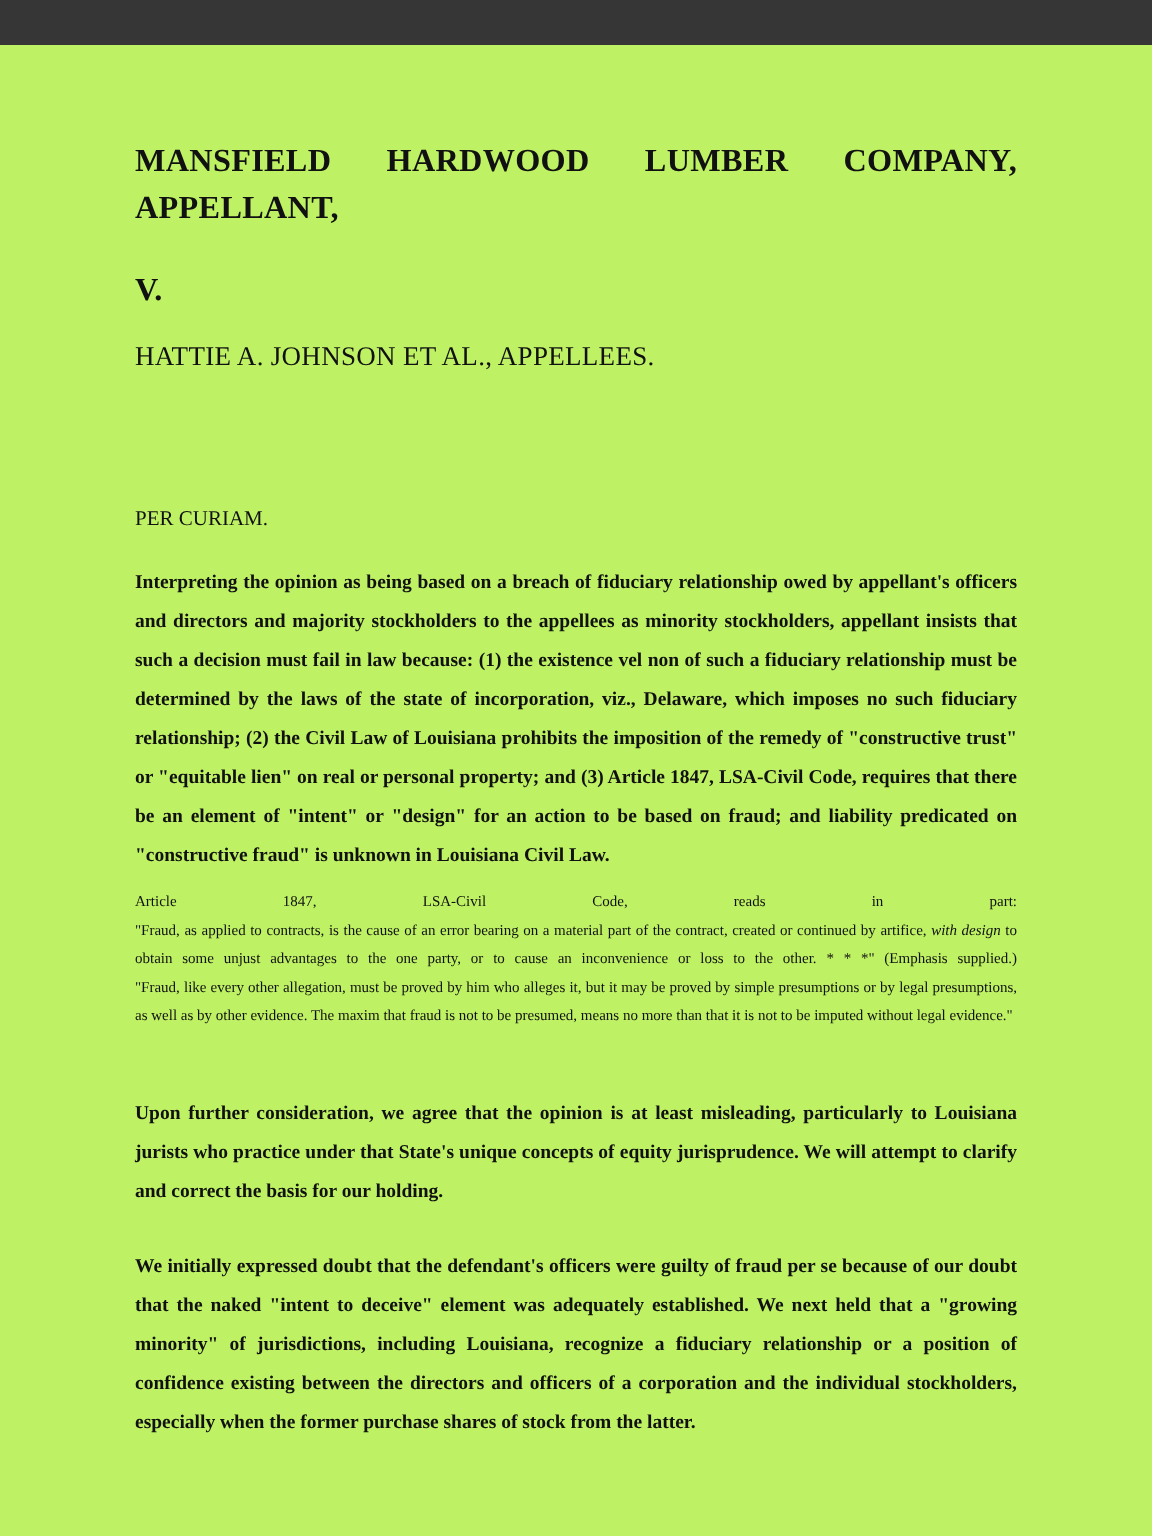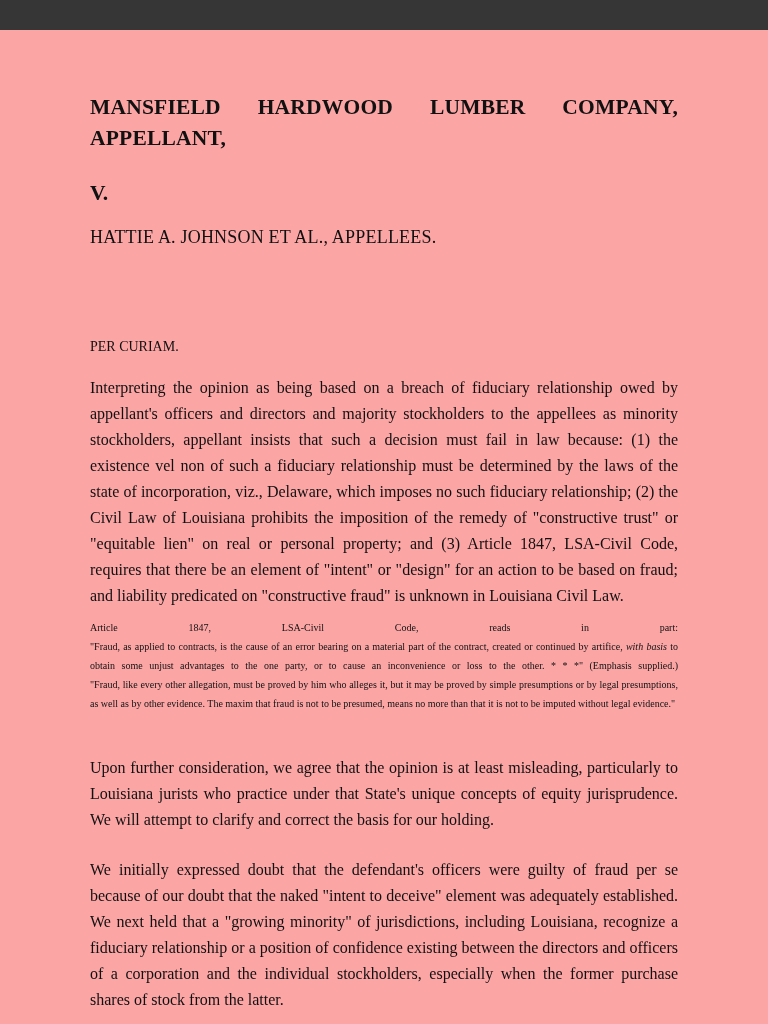--- a/index.html
+++ b/index.html
@@ -12,21 +12,21 @@
     color: #111;
   }
   .viewer-topbar {
     width: 768px;
     height: 30px;
     background: #363636;
   }
   .document-page {
     width: 768px;
     height: 994px;
-    background: #fca5a5;
+    background: #bef264;
     padding: 62px 90px 0 90px;
   }
   .case-title {
     font-size: 21.5px;
     font-weight: bold;
     line-height: 31px;
     text-align: justify;
     letter-spacing: 0.2px;
   }
   .versus-line {
@@ -40,24 +40,25 @@
     font-weight: normal;
     line-height: 31px;
     margin-top: 13px;
     letter-spacing: 0.2px;
   }
   .per-curiam {
     font-size: 14px;
     margin-top: 86px;
   }
   .body-paragraph {
-    font-size: 16px;
+    font-size: 13px;
     line-height: 26px;
     text-align: justify;
     margin-top: 20px;
+    font-weight: bold;
   }
   .footnote-block {
     font-size: 10px;
     line-height: 19px;
     margin-top: 9px;
   }
   .footnote-spread {
     text-align: justify;
     text-align-last: justify;
   }
@@ -84,21 +85,21 @@
   <div class="versus-line">V.</div>
 
   <div class="parties-line">HATTIE A. JOHNSON ET AL., APPELLEES.</div>
 
   <div class="per-curiam">PER CURIAM.</div>
 
   <div class="body-paragraph">Interpreting the opinion as being based on a breach of fiduciary relationship owed by appellant's officers and directors and majority stockholders to the appellees as minority stockholders, appellant insists that such a decision must fail in law because: (1) the existence vel non of such a fiduciary relationship must be determined by the laws of the state of incorporation, viz., Delaware, which imposes no such fiduciary relationship; (2) the Civil Law of Louisiana prohibits the imposition of the remedy of "constructive trust" or "equitable lien" on real or personal property; and (3) Article 1847, LSA-Civil Code, requires that there be an element of "intent" or "design" for an action to be based on fraud; and liability predicated on "constructive fraud" is unknown in Louisiana Civil Law.</div>
 
   <div class="footnote-block">
     <div class="footnote-spread">Article 1847, LSA-Civil Code, reads in part:</div>
-    <div class="footnote-justify-last"><span>"Fraud, as applied to contracts, is the cause of an error bearing on a material part of the contract, created or continued by artifice, </span><span class="italic">with basis</span><span> to obtain some unjust advantages to the one party, or to cause an inconvenience or loss to the other. * * *" (Emphasis supplied.)</span></div>
+    <div class="footnote-justify-last"><span>"Fraud, as applied to contracts, is the cause of an error bearing on a material part of the contract, created or continued by artifice, </span><span class="italic">with design</span><span> to obtain some unjust advantages to the one party, or to cause an inconvenience or loss to the other. * * *" (Emphasis supplied.)</span></div>
     <div class="footnote-justify">"Fraud, like every other allegation, must be proved by him who alleges it, but it may be proved by simple presumptions or by legal presumptions, as well as by other evidence. The maxim that fraud is not to be presumed, means no more than that it is not to be imputed without legal evidence."</div>
   </div>
 
   <div class="body-paragraph para-2">Upon further consideration, we agree that the opinion is at least misleading, particularly to Louisiana jurists who practice under that State's unique concepts of equity jurisprudence. We will attempt to clarify and correct the basis for our holding.</div>
 
   <div class="body-paragraph para-3">We initially expressed doubt that the defendant's officers were guilty of fraud per se because of our doubt that the naked "intent to deceive" element was adequately established. We next held that a "growing minority" of jurisdictions, including Louisiana, recognize a fiduciary relationship or a position of confidence existing between the directors and officers of a corporation and the individual stockholders, especially when the former purchase shares of stock from the latter.</div>
 
 </div>
 
 </body></html>

